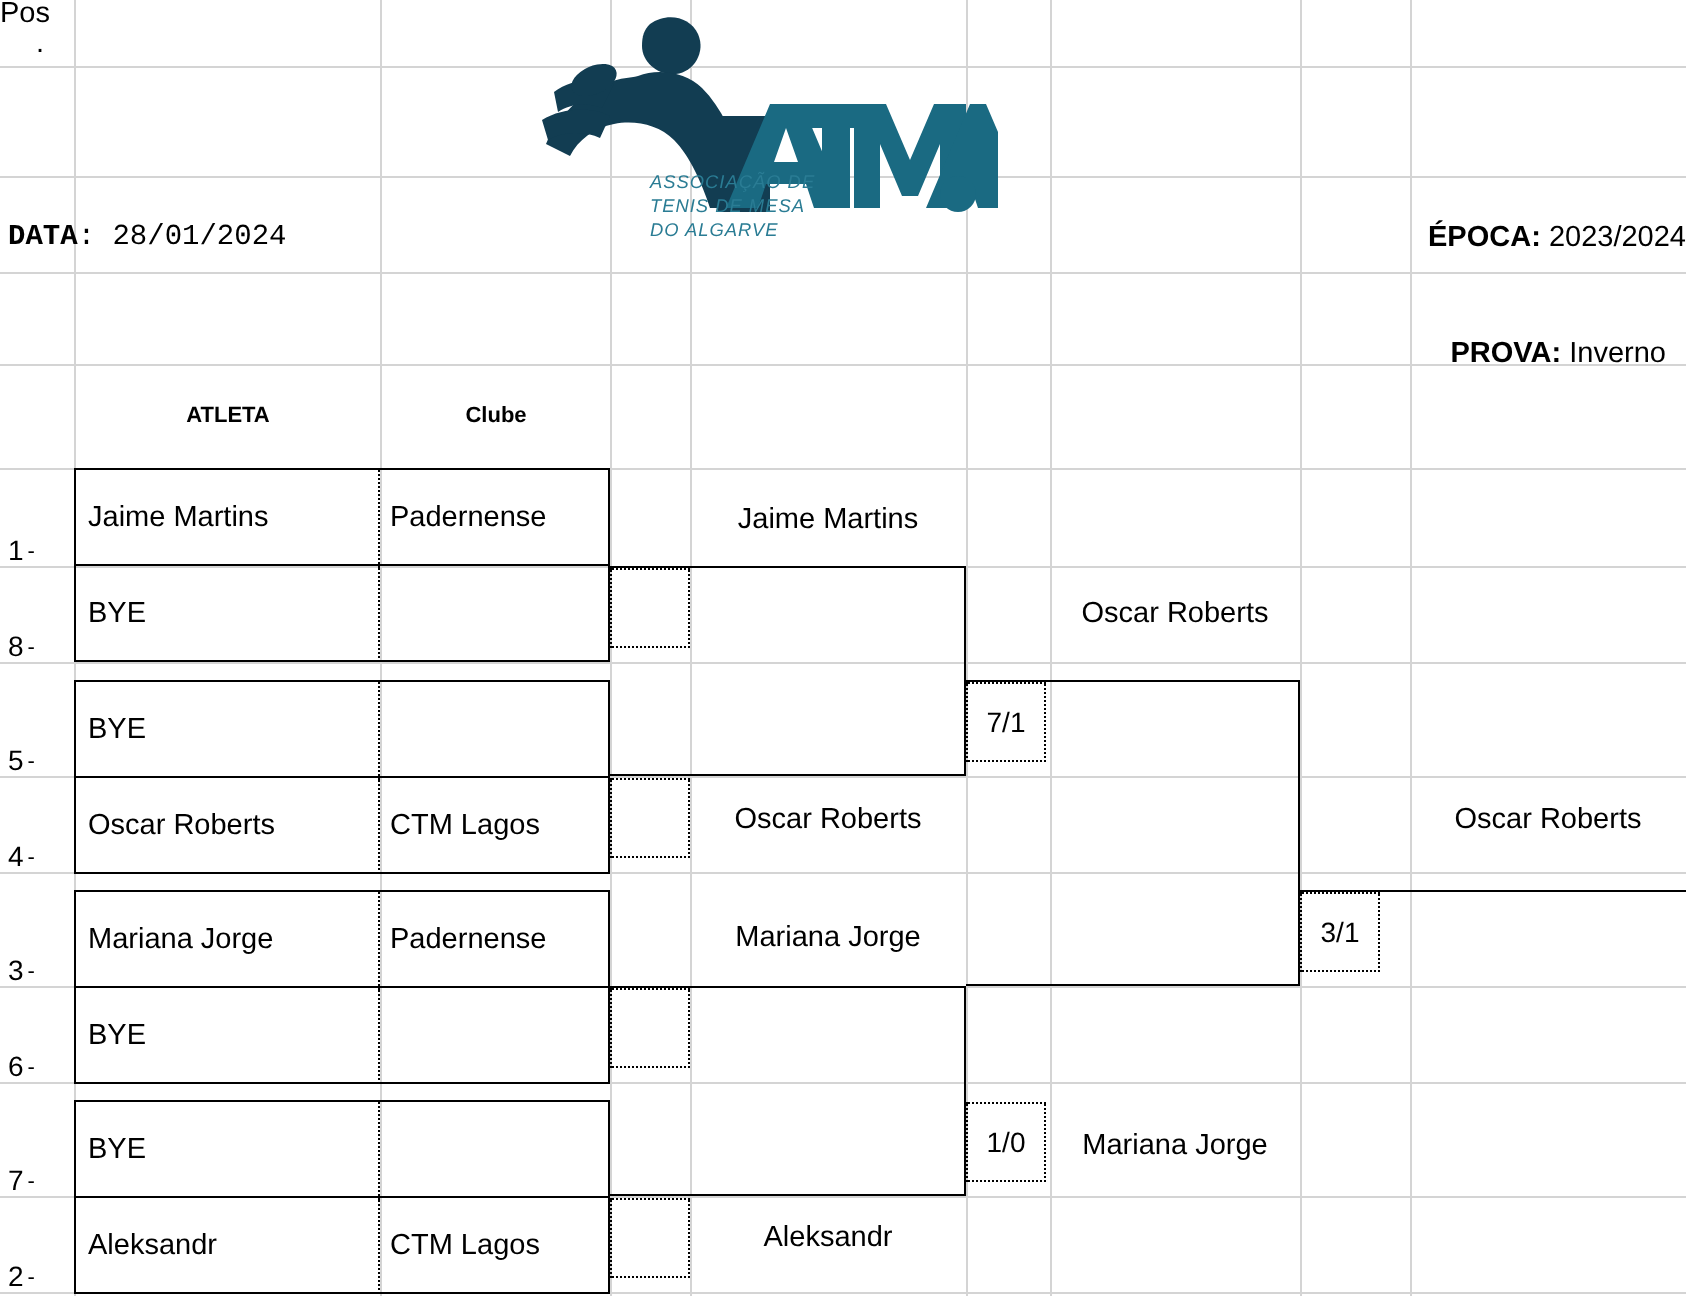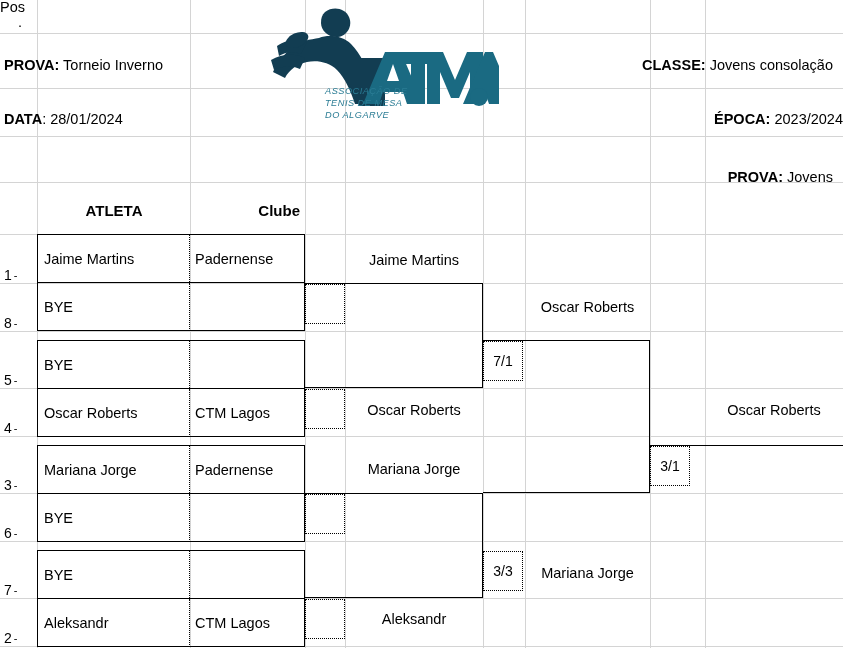--- a/index.html
+++ b/index.html
@@ -57,21 +57,21 @@
     top: 6px;
     width: 232px;
     height: 120px;
     font-style: italic;
   }
   #logo svg { display: block; }
 
   
   .colhead {
     position: absolute;
-    font-size: 15px;
+    font-size: 11px;
     font-weight: bold;
     text-align: center;
   }
   #pos-head {
     left: 2px;
     top: 192px;
     width: 34px;
     font-size: 14.5px;
     text-align: left;
     line-height: 15px;
@@ -204,42 +204,34 @@
   <div class="hline" style="top:234px"></div>
   <div class="hline" style="top:283px"></div>
   <div class="hline" style="top:331px"></div>
   <div class="hline" style="top:388px"></div>
   <div class="hline" style="top:436px"></div>
   <div class="hline" style="top:493px"></div>
   <div class="hline" style="top:541px"></div>
   <div class="hline" style="top:598px"></div>
   <div class="hline" style="top:646px"></div>
 
-  <div class="meta" style="left:4px; top:57px;">
-    <b>PROVA:</b>
-    <span>Torneio Inverno</span>
-  </div>
-
-  <div class="meta" style="left:4px; top:111px;">
+
+  <div class="meta" style="left:4px; top:111px;font-family:Liberation Mono, monospace;">
     <b>DATA</b><span>: 28/01/2024</span>
   </div>
 
-  <div class="meta right" style="right:10px; top:57px;">
-    <b>CLASSE:</b>
-    <span>Jovens consolação</span>
-  </div>
 
   <div class="meta right" style="right:0; top:111px;">
     <b>ÉPOCA:</b>
     <span>2023/2024</span>
   </div>
 
   <div class="meta right" style="right:10px; top:169px;">
     <b>PROVA:</b>
-    <span>Jovens</span>
+    <span>Inverno</span>
   </div>
 
   <div id="logo">
     <svg width="232" height="120" viewBox="0 0 232 120" xmlns="http://www.w3.org/2000/svg">
 
       <g fill="#123d52">
         <path d="M58 6 C66 0 78 2 82 11 C86 20 80 30 71 31 C62 32 54 25 54 17 C54 12 55 9 58 6 Z"></path>
         <path d="M52 32 C62 28 76 30 84 38 C94 48 100 62 104 76 L112 98 L88 98 C84 86 78 72 70 64
                  C62 56 50 54 40 56 C30 58 22 64 18 72 L6 66 C12 52 24 40 38 35 C43 33 48 33 52 32 Z"></path>
         <path d="M10 40 C18 34 30 32 40 36 L34 48 C26 45 18 46 12 50 Z"></path>
@@ -262,21 +254,21 @@
       <text x="58" y="100" font-family="Liberation Sans, sans-serif" font-size="9.2" letter-spacing="0.5" fill="#2a7c94">TENIS DE MESA</text>
       <text x="58" y="112" font-family="Liberation Sans, sans-serif" font-size="9.2" letter-spacing="0.5" fill="#2a7c94">DO ALGARVE</text>
     </svg>
   </div>
 
   <div id="pos-head">
     <span>Pos</span>
     <span class="dot">.</span>
   </div>
   <div class="colhead" style="left:42px; top:202px; width:144px;">ATLETA</div>
-  <div class="colhead" style="left:196px; top:202px; width:104px; text-align:right;">Clube</div>
+  <div class="colhead" style="left:196px; top:202px; width:104px; text-align:center;">Clube</div>
 
   <div class="posnum" style="top:267px">
     <span>1</span><span class="dash">-</span>
   </div>
   <div class="posnum" style="top:315px">
     <span>8</span><span class="dash">-</span>
   </div>
   <div class="posnum" style="top:372px">
     <span>5</span><span class="dash">-</span>
   </div>
@@ -360,21 +352,21 @@
   <div class="sbox" style="left:305px; top:389px;"></div>
   <div class="sbox" style="left:305px; top:494px;"></div>
   <div class="sbox" style="left:305px; top:599px;"></div>
 
   <div class="advname" style="left:525px; top:299px; width:125px;">Oscar Roberts</div>
   <div class="advname" style="left:525px; top:565px; width:125px;">Mariana Jorge</div>
 
   <div class="conn r3" style="top:340px; height:153px;"></div>
 
   <div class="sbox" style="left:483px; top:341px;">7/1</div>
-  <div class="sbox" style="left:483px; top:551px;">3/3</div>
+  <div class="sbox" style="left:483px; top:551px;">1/0</div>
 
   <div class="advname" style="left:705px; top:402px; width:138px;">Oscar Roberts</div>
 
   <div class="conn r4" style="top:445px; height:2px;"></div>
 
   <div class="sbox" style="left:650px; top:446px;">3/1</div>
 
 </div>
 
 </body></html>

